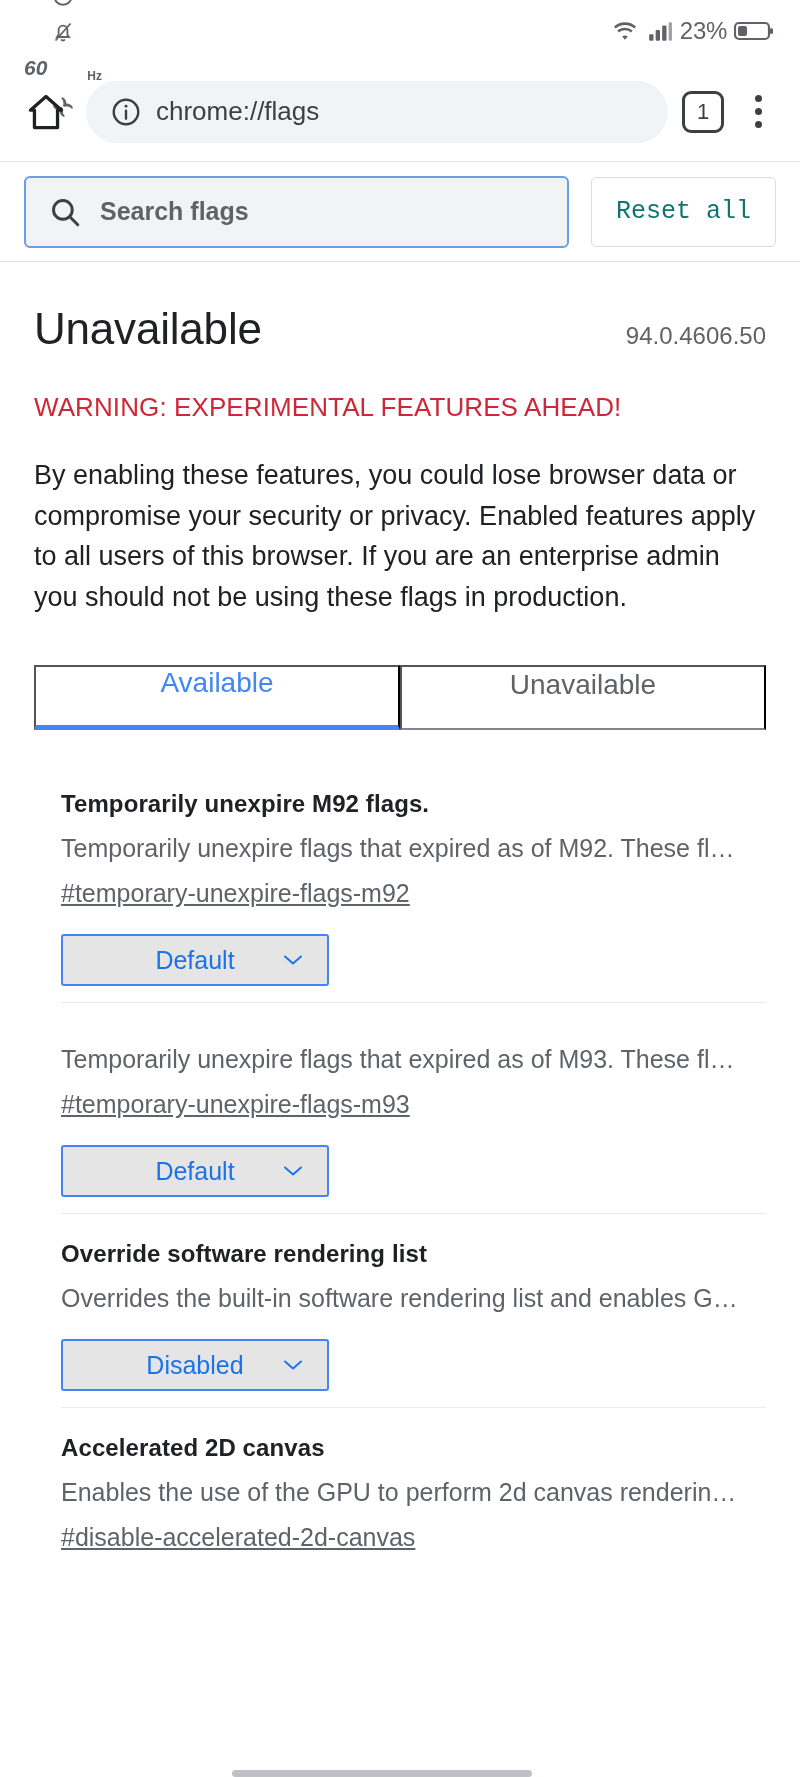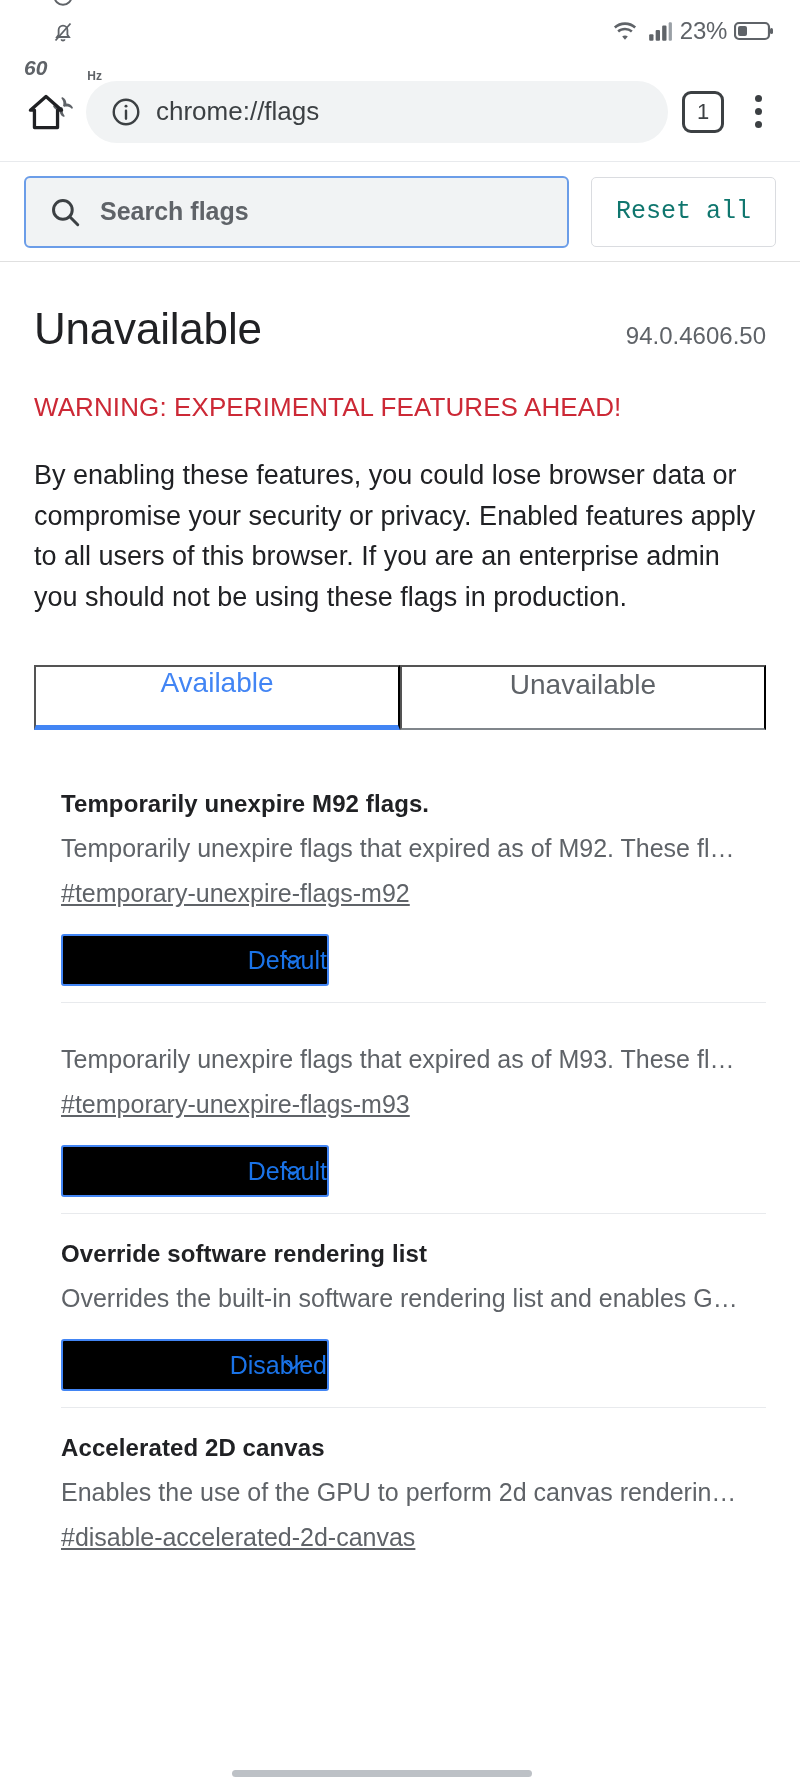--- a/index.html
+++ b/index.html
@@ -171,24 +171,24 @@
     color: #5f6368;
     text-decoration: underline;
     display: inline-block;
   }
   .flag-select {
     margin-top: 26px;
     width: 268px;
     height: 52px;
     border: 2px solid #4285f4;
     border-radius: 3px;
-    background: #000000;
-    display: flex;
-    align-items: center;
-    justify-content: flex-end;
+    background: #e5e5e5;
+    display: flex;
+    align-items: center;
+    justify-content: center;
     position: relative;
   }
   .flag-select-value {
     font-size: 25px;
     color: #1a73e8;
   }
   .chevron { position: absolute; right: 22px; top: 50%; transform: translateY(-50%); display: flex; }
 
   
   .scroll-indicator {

